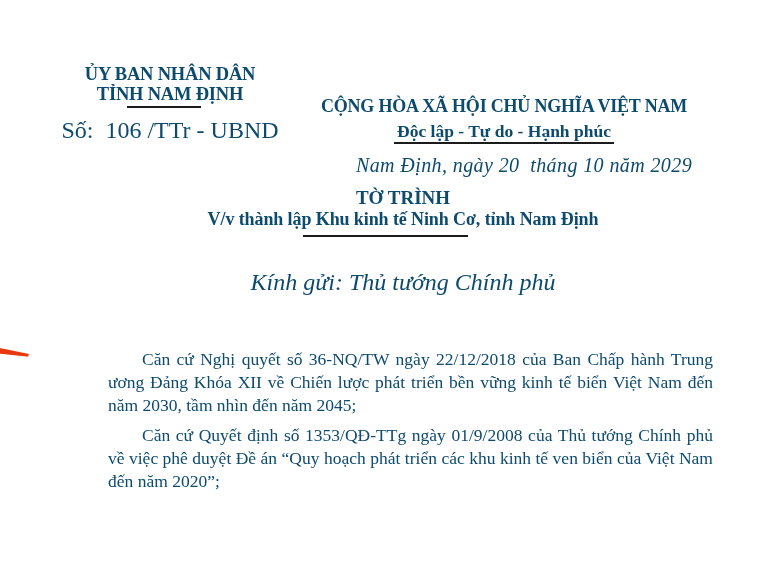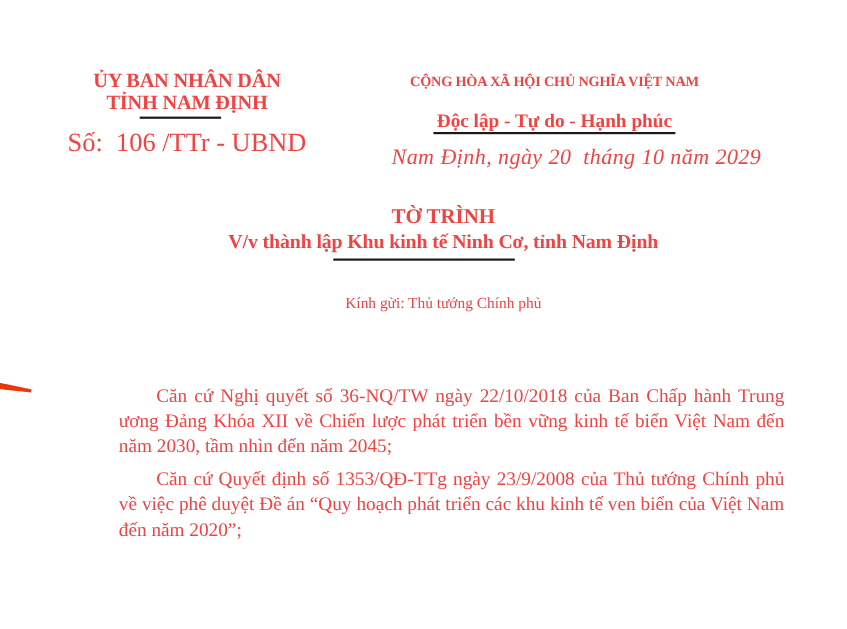--- a/index.html
+++ b/index.html
@@ -4,21 +4,21 @@
 <title>Tờ trình</title>
 <style>
   html, body { margin: 0; padding: 0; background: #ffffff; }
   .page {
     position: relative;
     width: 770px;
     height: 540px;
     background: #ffffff;
     overflow: hidden;
     font-family: "Liberation Serif", "DejaVu Serif", serif;
-    color: #ef4444;
+    color: #0c4a6e;
   }
 
   
   .org-block {
     position: absolute;
     left: 61px; top: 64px; width: 218px;
     text-align: center;
   }
   .org-line {
     font-weight: bold;
@@ -39,26 +39,27 @@
   }
 
   
   .national-block {
     position: absolute;
     left: 292px; top: 64px; width: 424px;
     text-align: center;
   }
   .national-line1 {
     font-weight: bold;
-    font-size: 13px;
+    font-size: 18px;
     line-height: 20px;
     letter-spacing: -0.2px;
     white-space: pre;
+    margin-top: 32px;
   }
-  .motto-row { margin-top: 15px; line-height: 0; }
+  .motto-row { margin-top: 5px; line-height: 0; }
   .motto {
     display: inline-block;
     font-weight: bold;
     font-size: 17.5px;
     line-height: 20px;
     padding: 0 3px 1px;
     border-bottom: 2px solid #1b1b1b;
     white-space: pre;
   }
   .dateline {
@@ -93,22 +94,23 @@
     position: absolute;
     left: 303px; top: 235px;
     width: 165px; height: 2px;
     background: #1b1b1b;
   }
 
   .salutation {
     position: absolute;
     left: 100px; top: 269px; width: 606px;
     text-align: center;
-    font-size: 14px;
+    font-size: 24px;
     white-space: pre;
+    font-style: italic;
   }
 
   
   .body-text {
     position: absolute;
     left: 108px; top: 348px; width: 605px;
   }
   .para {
     margin: 0 0 7px 0;
     font-size: 17.5px;
@@ -149,19 +151,19 @@
 
   <div class="title-block">
     <div class="doc-title">TỜ TRÌNH</div>
     <div class="doc-subject">V/v thành lập Khu kinh tế Ninh Cơ, tỉnh Nam Định</div>
   </div>
   <div class="title-rule"></div>
 
   <div class="salutation">Kính gửi: Thủ tướng Chính phủ</div>
 
   <div class="body-text">
-    <p class="para">Căn cứ Nghị quyết số 36-NQ/TW ngày 22/10/2018 của Ban Chấp hành Trung ương Đảng Khóa XII về Chiến lược phát triển bền vững kinh tế biển Việt Nam đến năm 2030, tầm nhìn đến năm 2045;</p>
-    <p class="para">Căn cứ Quyết định số 1353/QĐ-TTg ngày 23/9/2008 của Thủ tướng Chính phủ về việc phê duyệt Đề án “Quy hoạch phát triển các khu kinh tế ven biển của Việt Nam đến năm 2020”;</p>
+    <p class="para">Căn cứ Nghị quyết số 36-NQ/TW ngày 22/12/2018 của Ban Chấp hành Trung ương Đảng Khóa XII về Chiến lược phát triển bền vững kinh tế biển Việt Nam đến năm 2030, tầm nhìn đến năm 2045;</p>
+    <p class="para">Căn cứ Quyết định số 1353/QĐ-TTg ngày 01/9/2008 của Thủ tướng Chính phủ về việc phê duyệt Đề án “Quy hoạch phát triển các khu kinh tế ven biển của Việt Nam đến năm 2020”;</p>
   </div>
 
   <div class="red-mark" style="background: rgb(232, 56, 14);"></div>
 
 </div>
 
 </body></html>

